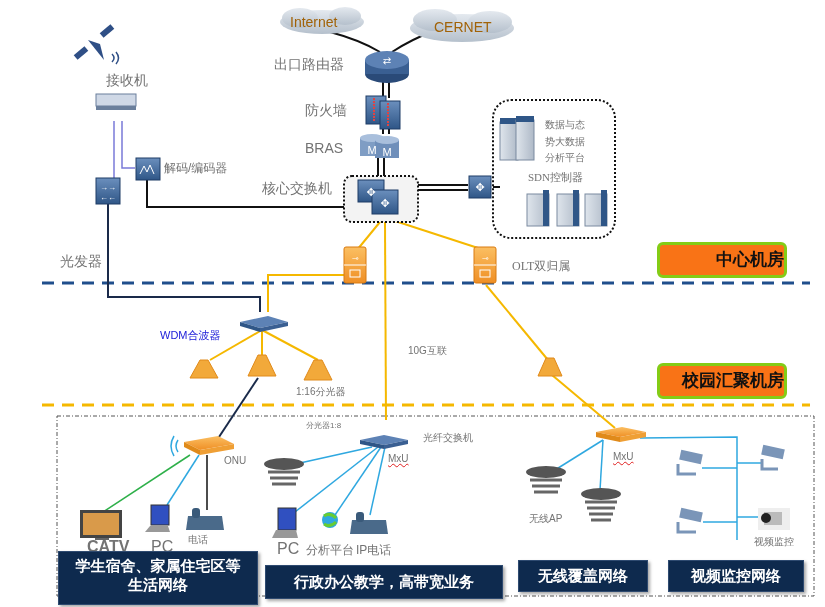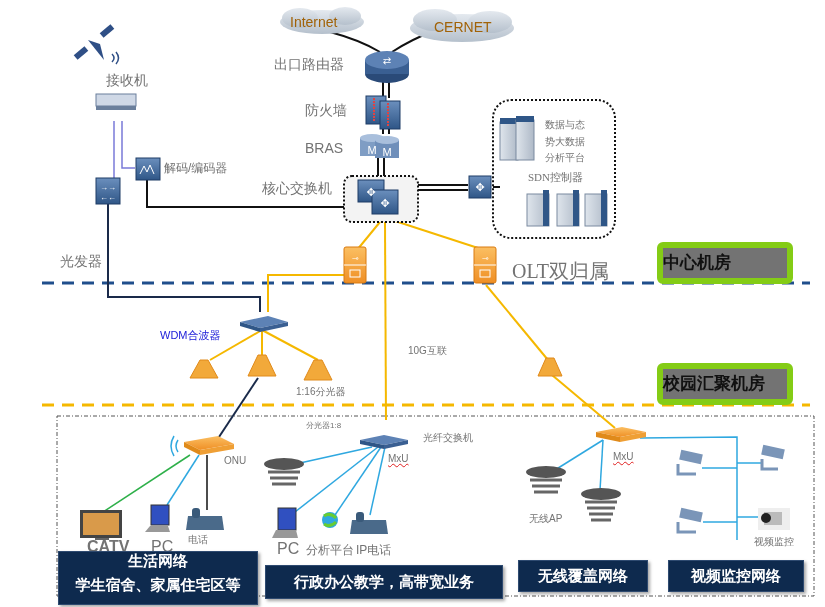--- a/index.html
+++ b/index.html
@@ -7,21 +7,21 @@
   svg#diagram { position:absolute; left:0; top:0; }
   .lbl { position:absolute; white-space:nowrap; color:#737373; }
   .l14 { font-size:14px; }
   .l13 { font-size:10px; }
   .l12 { font-size:12px;text-align:right; }
   .l11 { font-size:11px; }
   .l10 { font-size:10px; }
   .l8 { font-size:8px; }
   .bold { font-weight:normal; }
   .cloud-text { font-weight:normal; color:#a16207; font-size:14px; }
-  .zone-badge { position:absolute; background:#737373; color:#111; font-weight:bold; font-size:17px; border-radius:6px; text-align:left; line-height:30px; border:6px solid #84cc16; }
+  .zone-badge { position:absolute; background:#f97316; color:#111; font-weight:bold; font-size:17px; border-radius:6px; text-align:right; line-height:30px; border:3px solid #84cc16; }
   .net-badge { position:absolute; background:#0e2a4e; color:#fff; font-weight:bold; font-size:15px; text-align:center; box-shadow:2px 2px 3px rgba(0,0,0,0.35); border:1px solid #2e4a70; }
   .blue-text { color:#1a1ad8; }
   .mxu { text-decoration: underline wavy #e02020; text-decoration-thickness:1px; }
 </style>
 </head>
 <body>
 
 <svg id="diagram" width="825" height="607" viewBox="0 0 825 607">
   <defs>
     <linearGradient id="devBlue" x1="0" y1="0" x2="0" y2="1">
@@ -307,21 +307,21 @@
 <span class="lbl l14" style="left:305px;top:102px;">防火墙</span>
 <span class="lbl l14" style="left:305px;top:140px;">BRAS</span>
 <span class="lbl l14" style="left:262px;top:180px;">核心交换机</span>
 <span class="lbl l14" style="left:106px;top:72px;">接收机</span>
 <span class="lbl l12" style="left:164px;top:160px;">解码/编码器</span>
 <span class="lbl l14" style="left:60px;top:212px;margin-top:41px;">光发器</span>
 <span class="lbl l13" style="left:545px;top:118px;">数据与态</span>
 <span class="lbl l13" style="left:545px;top:135px;">势大数据</span>
 <span class="lbl l13" style="left:545px;top:151px;">分析平台</span>
 <span class="lbl l11" style="left:528px;top:170px;font-family:Liberation Serif, serif;">SDN控制器</span>
-<span class="lbl" style="left:512px;top:258px;font-size:20px;font-family:'Liberation Serif','DejaVu Serif',serif;">OLT双归属</span>
+<span class="lbl" style="left:512px;top:258px;font-size:12px;font-family:'Liberation Serif','DejaVu Serif',serif;">OLT双归属</span>
 
 <div class="zone-badge" style="left:657px;top:242px;width:124px;height:30px;">中心机房</div>
 <div class="zone-badge" style="left:657px;top:363px;width:124px;height:30px;">校园汇聚机房</div>
 
 <span class="lbl l11 blue-text" style="left:160px;top:328px;">WDM合波器</span>
 <span class="lbl l13 bold" style="left:296px;top:385px;">1:16分光器</span>
 <span class="lbl l13 bold" style="left:408px;top:344px;">10G互联</span>
 <span class="lbl l8" style="left:306px;top:420px;">分光器1:8</span>
 <span class="lbl l13 bold" style="left:423px;top:431px;">光纤交换机</span>
 
@@ -331,18 +331,18 @@
 <span class="lbl l13" style="left:188px;top:533px;">电话</span>
 <span class="lbl l10 mxu" style="left:388px;top:453px;">MxU</span>
 <span class="lbl" style="left:277px;top:540px;font-size:16px;">PC</span>
 <span class="lbl l12" style="left:306px;top:542px;">分析平台</span>
 <span class="lbl l12" style="left:356px;top:542px;">IP电话</span>
 <span class="lbl l10 mxu" style="left:613px;top:451px;">MxU</span>
 <span class="lbl l13" style="left:529px;top:512px;">无线AP</span>
 <span class="lbl l10" style="left:754px;top:535px;">视频监控</span>
 
 <div class="net-badge" style="left:58px;top:551px;width:198px;height:52px;">
+  <div style="margin-top:5px;">学生宿舍、家属住宅区等</div>
   <div>生活网络</div>
-  <div style="margin-top:5px;">学生宿舍、家属住宅区等</div>
 </div>
 <div class="net-badge" style="left:265px;top:565px;width:236px;height:32px;line-height:32px;">行政办公教学，高带宽业务</div>
 <div class="net-badge" style="left:518px;top:560px;width:128px;height:30px;line-height:30px;">无线覆盖网络</div>
 <div class="net-badge" style="left:668px;top:560px;width:134px;height:30px;line-height:30px;">视频监控网络</div>
 
 </body></html>

